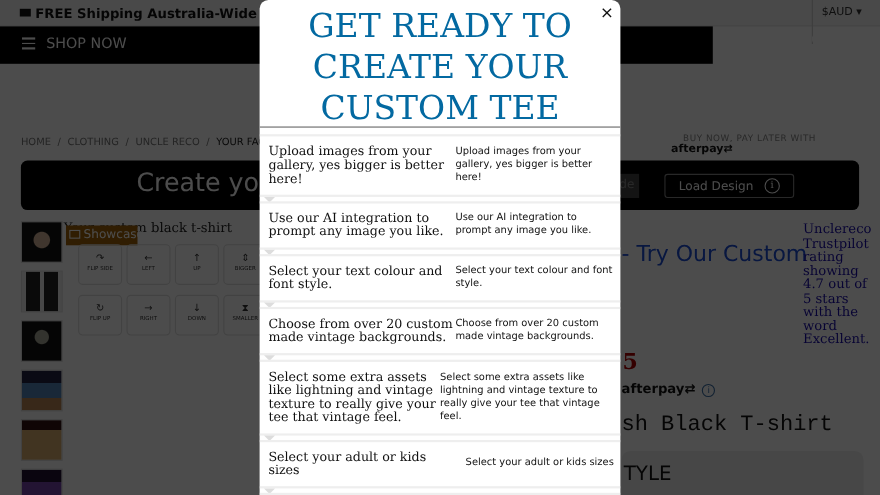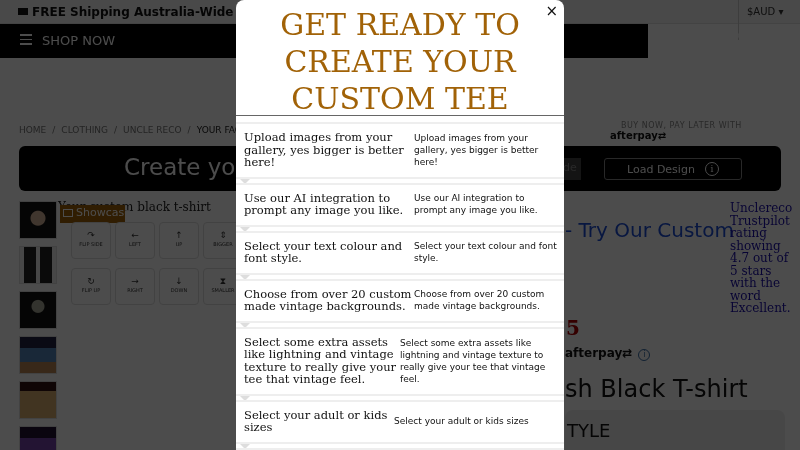--- a/index.html
+++ b/index.html
@@ -34,21 +34,21 @@
     .breadcrumb span.sep { margin: 0 6px; }
     .breadcrumb .current { color: #222; }
 
     .bnpl { position: absolute; left: 604px; top: 121px; text-align: left; }
     .bnpl .lbl { font-size: 8px; color: #888; letter-spacing: 0.5px; margin-left: 17px; }
     .bnpl .ap { font-size: 10px; font-weight: bold; color: #111; margin-left: 6px; }
 
     .banner { position: absolute; left: 19px; top: 146px; width: 762px; height: 45px; background: #000; border-radius: 6px; }
     .banner .title { position: absolute; left: 105px; top: 8px; color: #fff; font-size: 23px; white-space: nowrap; }
     .banner .btn-ghost { position: absolute; left: 540px; top: 12px; height: 22px; padding: 3px 4px; background: #444; color: #888; font-size: 11px; }
-    .banner .btn-load { position: absolute; left: 585px; top: 12px; height: 22px; border: 1px solid #888; border-radius: 3px; padding: 3px 22px; color: #fff; font-size: 11px; display: flex; gap: 10px; align-items: center; white-space: nowrap; }
+    .banner .btn-load { position: absolute; left: 585px; top: 12px; height: 22px; border: 1px solid #888; border-radius: 3px; padding: 3px 12px; color: #fff; font-size: 11px; display: flex; gap: 10px; align-items: center; white-space: nowrap; }
     .banner .info { width: 14px; height: 14px; border: 1px solid #fff; border-radius: 50%; font-size: 9px; text-align: center; line-height: 12px; font-family: "DejaVu Serif", serif; }
 
     .thumbs { position: absolute; left: 19px; top: 201px; width: 38px; }
     .thumb { width: 38px; height: 38px; margin-bottom: 7px; border: 1px solid #ddd; background: #222; position: relative; overflow: hidden; }
     .thumb.t1 { background: radial-gradient(circle at 50% 45%, #d7b59a 0 7px, #111 8px); }
     .thumb.t2 { background: linear-gradient(90deg, #eee 0 10%, #222 10% 45%, #eee 45% 55%, #222 55% 90%, #eee 90%); }
     .thumb.t3 { background: radial-gradient(circle at 50% 40%, #aa9 0 6px, #111 7px); }
     .thumb.t4 { background: linear-gradient(180deg, #224 0 30%, #5588bb 30% 70%, #bb8855 70%); }
     .thumb.t5 { background: linear-gradient(180deg, #311 0 25%, #d9b070 25% 100%); }
     .thumb.t6 { background: linear-gradient(180deg, #213 0 30%, #7744aa 30%); }
@@ -59,33 +59,33 @@
 
     .ctrl-grid { position: absolute; left: 71px; top: 222px; display: grid; grid-template-columns: repeat(4, 40px); grid-gap: 4px 4px; column-gap: 4px; }
     .ctrl { width: 40px; height: 37px; border: 1px solid #ddd; border-radius: 4px; text-align: center; font-size: 5px; color: #333; padding-top: 6px; margin-bottom: 5px; }
     .ctrl .g { font-size: 9px; display: block; height: 12px; line-height: 12px; }
 
     .prod-title { position: absolute; left: 565px; top: 218px; font-size: 20px; color: #1d4ed8; white-space: nowrap; }
     .trust { position: absolute; left: 730px; top: 202px; width: 60px; font-family: "DejaVu Serif", serif; font-size: 12px; line-height: 12.5px; color: #1a0dab; }
     .price { position: absolute; left: 566px; top: 316px; font-family: "DejaVu Serif", serif; font-weight: bold; font-size: 20px; color: #b00000; }
     .ap2 { position: absolute; left: 565px; top: 346px; font-size: 12px; font-weight: bold; color: #111; white-space: nowrap; }
     .ap2 .info { display: inline-block; width: 12px; height: 12px; border: 1px solid #3a6ea5; border-radius: 50%; color: #3a6ea5; font-size: 8px; text-align: center; line-height: 10px; margin-left: 6px; font-weight: normal; }
-    .variant { position: absolute; left: 565px; top: 375px; font-size: 24px; color: #111; white-space: nowrap; }
+    .variant { position: absolute; left: 565px; top: 375px; font-size: 20px; color: #111; white-space: nowrap; font-family: Liberation Mono, monospace; }
     .style-box { position: absolute; left: 565px; top: 410px; width: 220px; height: 60px; background: #eee; border-radius: 8px; }
     .style-box .t { position: absolute; left: 2px; top: 10px; font-size: 18px; color: #111; }
 
     
     .overlay { position: absolute; left: 0; top: 0; width: 800px; height: 450px; background: rgba(0,0,0,0.7); }
 
     
     .modal { position: absolute; left: 236px; top: 0; width: 328px; height: 470px; background: #fff; border-radius: 8px 8px 0 0; overflow: hidden; }
     .modal .close { position: absolute; right: 6px; top: 2px; font-size: 15px; color: #111; cursor: pointer; line-height: 18px; }
-    .modal .heading { text-align: center; font-family: "DejaVu Serif", serif; font-size: 30px; line-height: 37px; color: #a16207; padding-top: 6px; height: 116px; border-bottom: 1.5px solid #666; }
+    .modal .heading { text-align: center; font-family: "DejaVu Serif", serif; font-size: 30px; line-height: 37px; color: #0369a1; padding-top: 6px; height: 116px; border-bottom: 1.5px solid #666; }
     .steps { padding-top: 6px; }
-    .step { position: relative; display: flex; align-items: center; border-top: 2px solid #eee; border-bottom: 2px solid #eee; margin-bottom: 4px; padding: 7px 6px 8px 8px; }
+    .step { position: relative; display: flex; align-items: center; border-top: 2px solid #eee; border-bottom: 2px solid #eee; margin-bottom: 4px; padding: 7px 6px 8px 8px; justify-content: space-between; }
     .step::after { content: ""; position: absolute; left: 4px; bottom: -7px; border-left: 5px solid transparent; border-right: 5px solid transparent; border-top: 5px solid #ddd; }
     .step .l { width: 170px; flex-shrink: 0; font-family: "DejaVu Serif", serif; font-size: 11.5px; line-height: 12.5px; color: #111; }
     .step .r { font-size: 9px; line-height: 12px; color: #111; }
     .step.wide .l { width: 156px; }
     .step.tight .l { width: 150px; }
   </style>
 </head>
 <body>
 
 <div class="topbar">

